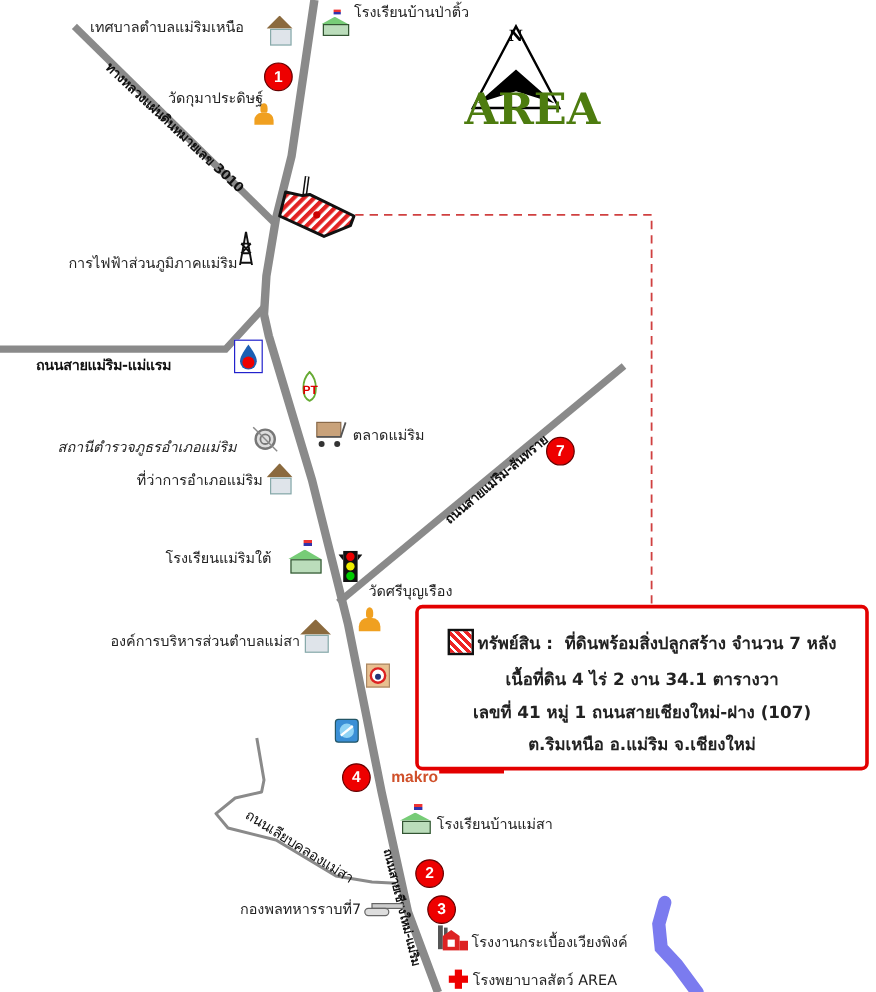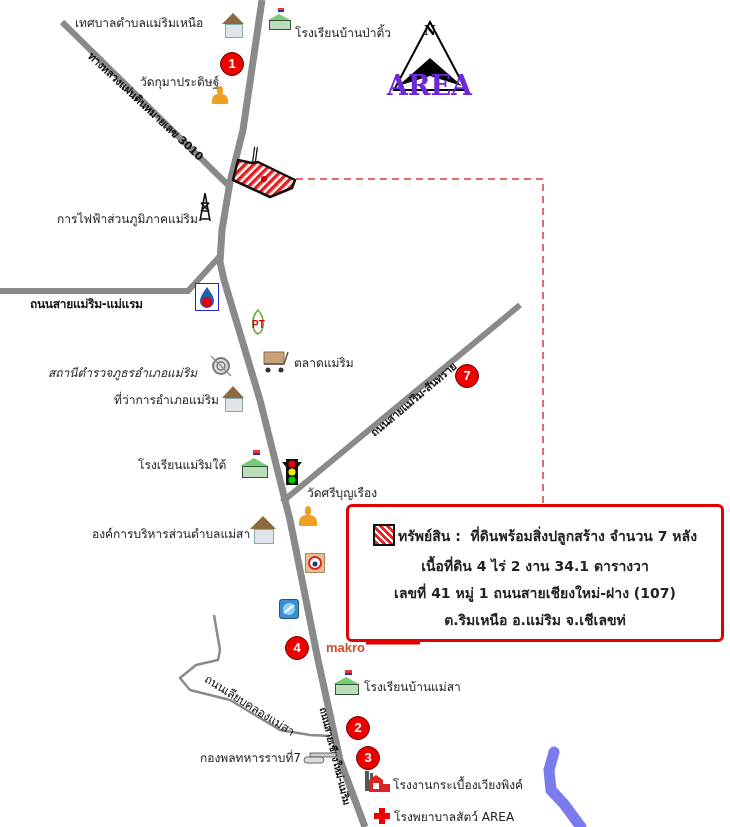--- a/index.html
+++ b/index.html
@@ -17,21 +17,21 @@
   .info-box { position:absolute; left:346px; top:504px; width:378px; height:138px;
               border:3px solid #e30000; border-radius:6px; box-sizing:border-box;
               text-align:center; font-weight:bold; font-size:14px; color:#222;
               font-family:"DejaVu Sans", sans-serif; }
   .info-line { position:absolute; left:0; width:100%; text-align:center; white-space:nowrap; }
   .legend-swatch { display:inline-block; width:18px; height:18px; border:2px solid #111;
                    vertical-align:-5px; margin-right:3px;
                    background:repeating-linear-gradient(45deg,#e22 0 3px,#fff 3px 5px); }
   .compass { position:absolute; left:388px; top:20px; width:84px; height:80px; }
   .compass-word { position:absolute; left:387px; top:70px; font-family:"DejaVu Serif", serif;
-                  font-weight:bold; font-size:27px; color:#6d28d9; letter-spacing:0px; }
+                  font-weight:bold; font-size:36px; color:#4d7c0f; letter-spacing:0px; }
   .compass-n { position:absolute; left:424px; top:23px; font-family:"DejaVu Serif", serif;
                font-weight:bold; font-size:13px; color:#000; }
   .makro { position:absolute; left:326px; top:640px; color:#d0502a; font-weight:bold; font-size:13px;
            font-family:"Liberation Sans", sans-serif; }
 </style>
 </head>
 <body>
 
 <svg id="map" viewBox="0 0 730 827" xmlns="http://www.w3.org/2000/svg">
 
@@ -80,21 +80,21 @@
 <div class="icon" style="left:222px; top:13px; width:22px; height:24px;">
   <div style="position:absolute;left:0;top:0;width:22px;height:11px;background:#8b6a3e;clip-path:polygon(50% 0,100% 100%,0 100%);"></div>
   <div style="position:absolute;left:3px;top:11px;width:16px;height:12px;background:#dfe4ea;border:1px solid #8aa;"></div>
 </div>
 
 <div class="icon" style="left:268px; top:8px; width:22px; height:22px;">
   <div style="position:absolute;left:10px;top:0;width:6px;height:4px;background:linear-gradient(#e33 50%,#33a 50%);"></div>
   <div style="position:absolute;left:0;top:6px;width:22px;height:6px;background:#7c7;clip-path:polygon(50% 0,100% 100%,0 100%);"></div>
   <div style="position:absolute;left:1px;top:12px;width:20px;height:8px;background:#bdb;border:1px solid #353;"></div>
 </div>
-<div class="lbl" style="left:295px; top:26px;">โรงเรียนบ้านป่าติ้ว</div>
+<div class="lbl" style="left:295px; top:3px;">โรงเรียนบ้านป่าติ้ว</div>
 
 <div class="lbl" style="left:140px; top:75px;">วัดกุมาประดิษฐ์</div>
 <div class="icon" style="left:212px; top:86px; width:16px; height:20px;">
   <div style="position:absolute;left:5px;top:0;width:6px;height:8px;background:#f0a020;border-radius:50% 50% 30% 30%;"></div>
   <div style="position:absolute;left:0;top:8px;width:16px;height:10px;background:#f0a020;border-radius:6px 6px 0 0;"></div>
 </div>
 
 <div class="lbl" style="left:57px; top:202px;margin-top:10px;">การไฟฟ้าส่วนภูมิภาคแม่ริม</div>
 <div class="icon" style="left:199px; top:193px; width:12px; height:28px;">
   <svg width="12" height="28" viewBox="0 0 12 28">
@@ -221,14 +221,14 @@
   <div style="position:absolute;left:0;top:5px;width:16px;height:6px;background:#e00;"></div>
 </div>
 <div class="lbl" style="left:394px; top:810px;">โรงพยาบาลสัตว์ AREA</div>
 
 <div class="info-box">
   <div class="info-line" style="top:17px;">
     <span class="legend-swatch"></span><span>ทรัพย์สิน :</span>&nbsp; <span>ที่ดินพร้อมสิ่งปลูกสร้าง จำนวน 7 หลัง</span>
   </div>
   <div class="info-line" style="top:48px;">เนื้อที่ดิน 4 ไร่ 2 งาน 34.1 ตารางวา</div>
   <div class="info-line" style="top:75px;">เลขที่ 41 หมู่ 1 ถนนสายเชียงใหม่-ฝาง (107)</div>
-  <div class="info-line" style="top:102px;">ต.ริมเหนือ อ.แม่ริม จ.เชีเลขท่</div>
+  <div class="info-line" style="top:102px;">ต.ริมเหนือ อ.แม่ริม จ.เชียงใหม่</div>
 </div>
 
 </body></html>

